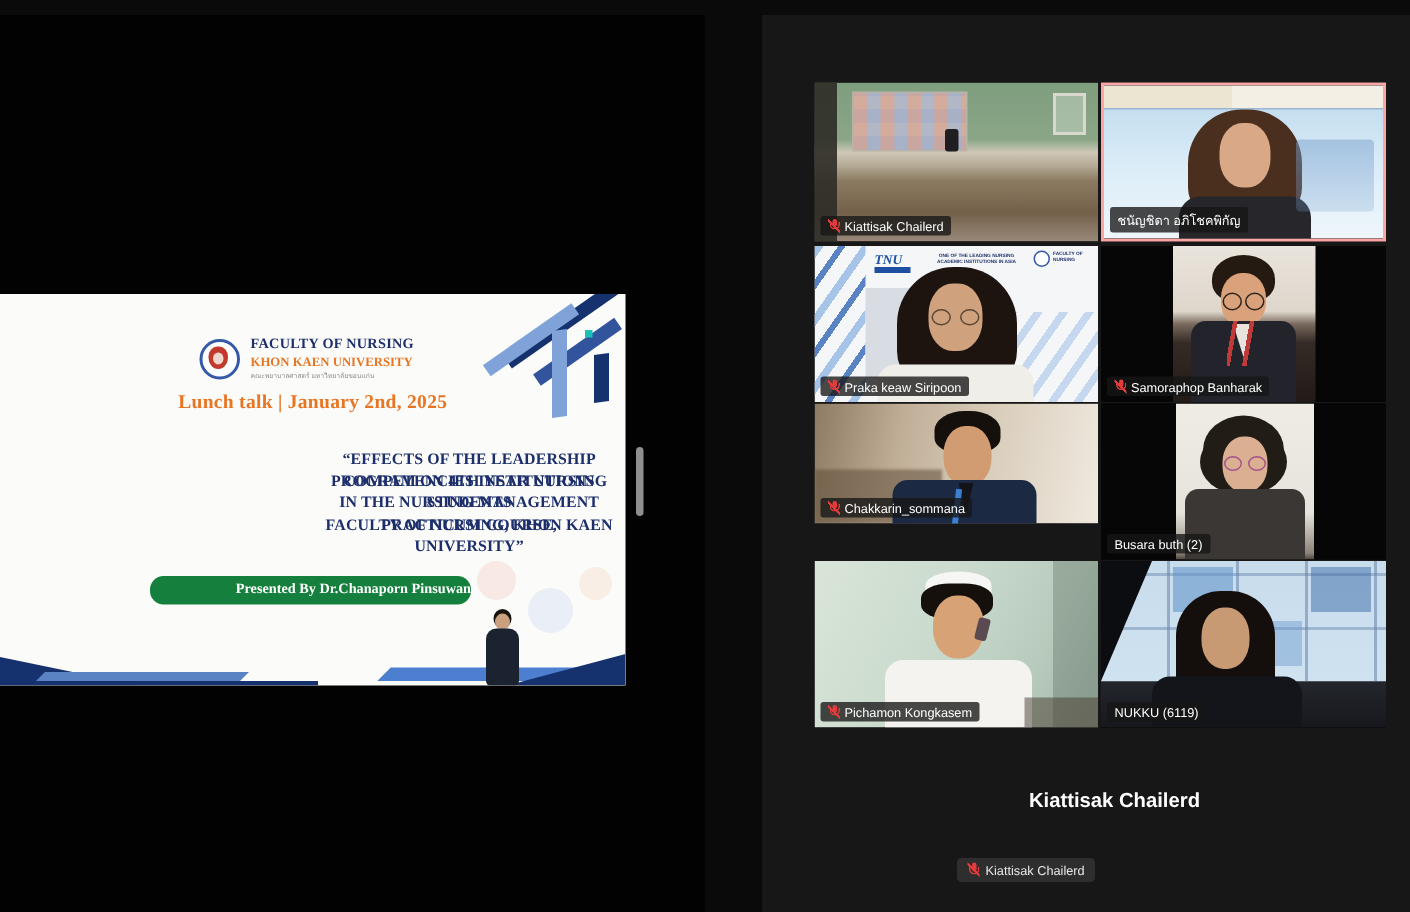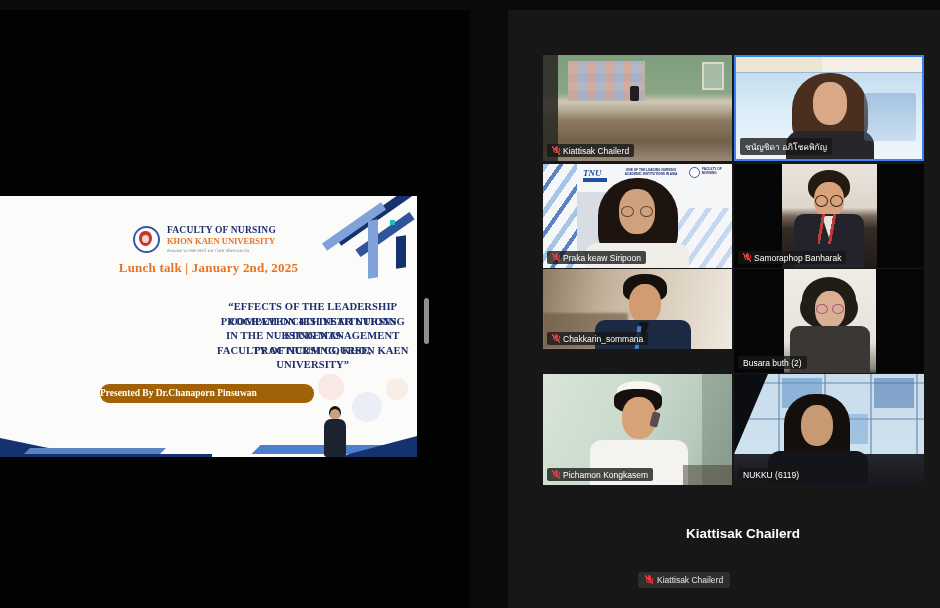--- a/index.html
+++ b/index.html
@@ -38,22 +38,22 @@
   .dgdot { left:390px; top:24px; width:5px; height:5px; background:#19c2b8; }
   
   .logo { left:133px; top:30px; width:27px; height:27px; border-radius:50%; border:2px solid #3558a8; background:#fff; }
   .logo::before { content:""; position:absolute; left:4px; top:3px; width:13px; height:15px; background:#c23a2e; border-radius:45% 45% 50% 50%; }
   .logo::after { content:""; position:absolute; left:7px; top:7px; width:7px; height:8px; background:#f2d7ce; border-radius:50%; }
   .org1 { left:167px; top:29px; font-family:"Liberation Serif",serif; font-weight:bold; font-size:9.5px; color:#1d2f6b; letter-spacing:.2px; }
   .org2 { left:167px; top:40px; font-family:"Liberation Serif",serif; font-weight:bold; font-size:8.5px; color:#e87522; }
   .org3 { left:167px; top:51px; font-size:4.5px; color:#8a8a8a; white-space:nowrap; }
   .event { left:0; top:64px; width:417px; text-align:center; font-family:"Liberation Serif",serif; font-weight:bold; font-size:13px; color:#e87522; letter-spacing:.2px; }
   .title { left:0; top:104px; width:417px; text-align:center; font-family:"Liberation Serif",serif; font-weight:bold; font-size:10.6px; color:#1d2f6b; line-height:14.5px; letter-spacing:.1px; }
-  .presenter-pill { left:100px; top:188px; width:214px; height:19px; background:#a16207; border-radius:9px; color:#fff;
-                    font-family:"Liberation Serif",serif; font-weight:bold; font-size:9.5px; text-align:left; line-height:19px; }
+  .presenter-pill { left:100px; top:188px; width:214px; height:19px; background:#15803d; border-radius:9px; color:#fff;
+                    font-family:"Liberation Serif",serif; font-weight:bold; font-size:9.5px; text-align:right; line-height:19px; }
   
   .doodle { border-radius:50%; opacity:.28; }
   .doo1 { left:318px; top:178px; width:26px; height:26px; background:#f0b9b0; }
   .doo2 { left:352px; top:196px; width:30px; height:30px; background:#b9cdf0; }
   .doo3 { left:386px; top:182px; width:22px; height:22px; background:#f2cdb5; }
   
   .bl1 { left:0; top:242px; width:92px; height:19px; background:#16326e; clip-path:polygon(0 0,100% 100%,0 100%); }
   .bl2 { left:26px; top:252px; width:136px; height:8px; background:#5a83c4; transform:skewX(-45deg); }
   .bl3 { left:0; top:258px; width:212px; height:3px; background:#16326e; }
   .br1 { left:256px; top:249px; width:152px; height:9px; background:#4d7fd1; transform:skewX(-45deg); }
@@ -61,21 +61,21 @@
   
   .pfig { left:322px; top:213px; width:26px; height:48px; }
   .pfig::before { content:""; position:absolute; left:8px; top:0; width:10px; height:11px; border-radius:50%; background:#caa07e; box-shadow:0 -2px 0 1px #17120e; }
   .pfig::after { content:""; position:absolute; left:2px; top:10px; width:22px; height:38px; border-radius:7px 7px 3px 3px; background:#1b2230; }
 
   
   .right-panel { position:absolute; left:470px; top:10px; width:470px; height:598px; background:#171717;margin-left:38px; }
 
   .grid { position:absolute; left:35px; top:45px; width:381px; height:430px; }
   .tile { position:absolute; background:#000; overflow:hidden; }
-  .tile.active { border:2px solid #3b82f6; }
+  .tile.active { border:2px solid #fca5a5; }
   .t1 { left:0; top:0; width:189px; height:106px; }
   .t2 { left:191px; top:0; width:190px; height:106px; }
   .t3 { left:0; top:109px; width:189px; height:104px; }
   .t4 { left:191px; top:109px; width:190px; height:104px; }
   .t5 { left:0; top:214px; width:189px; height:80px; }
   .t6 { left:191px; top:214px; width:190px; height:104px; }
   .t7 { left:0; top:319px; width:189px; height:111px;padding-left:41px; }
   .t8 { left:191px; top:319px; width:190px; height:111px; }
 
   .scene { position:absolute; inset:0; }

